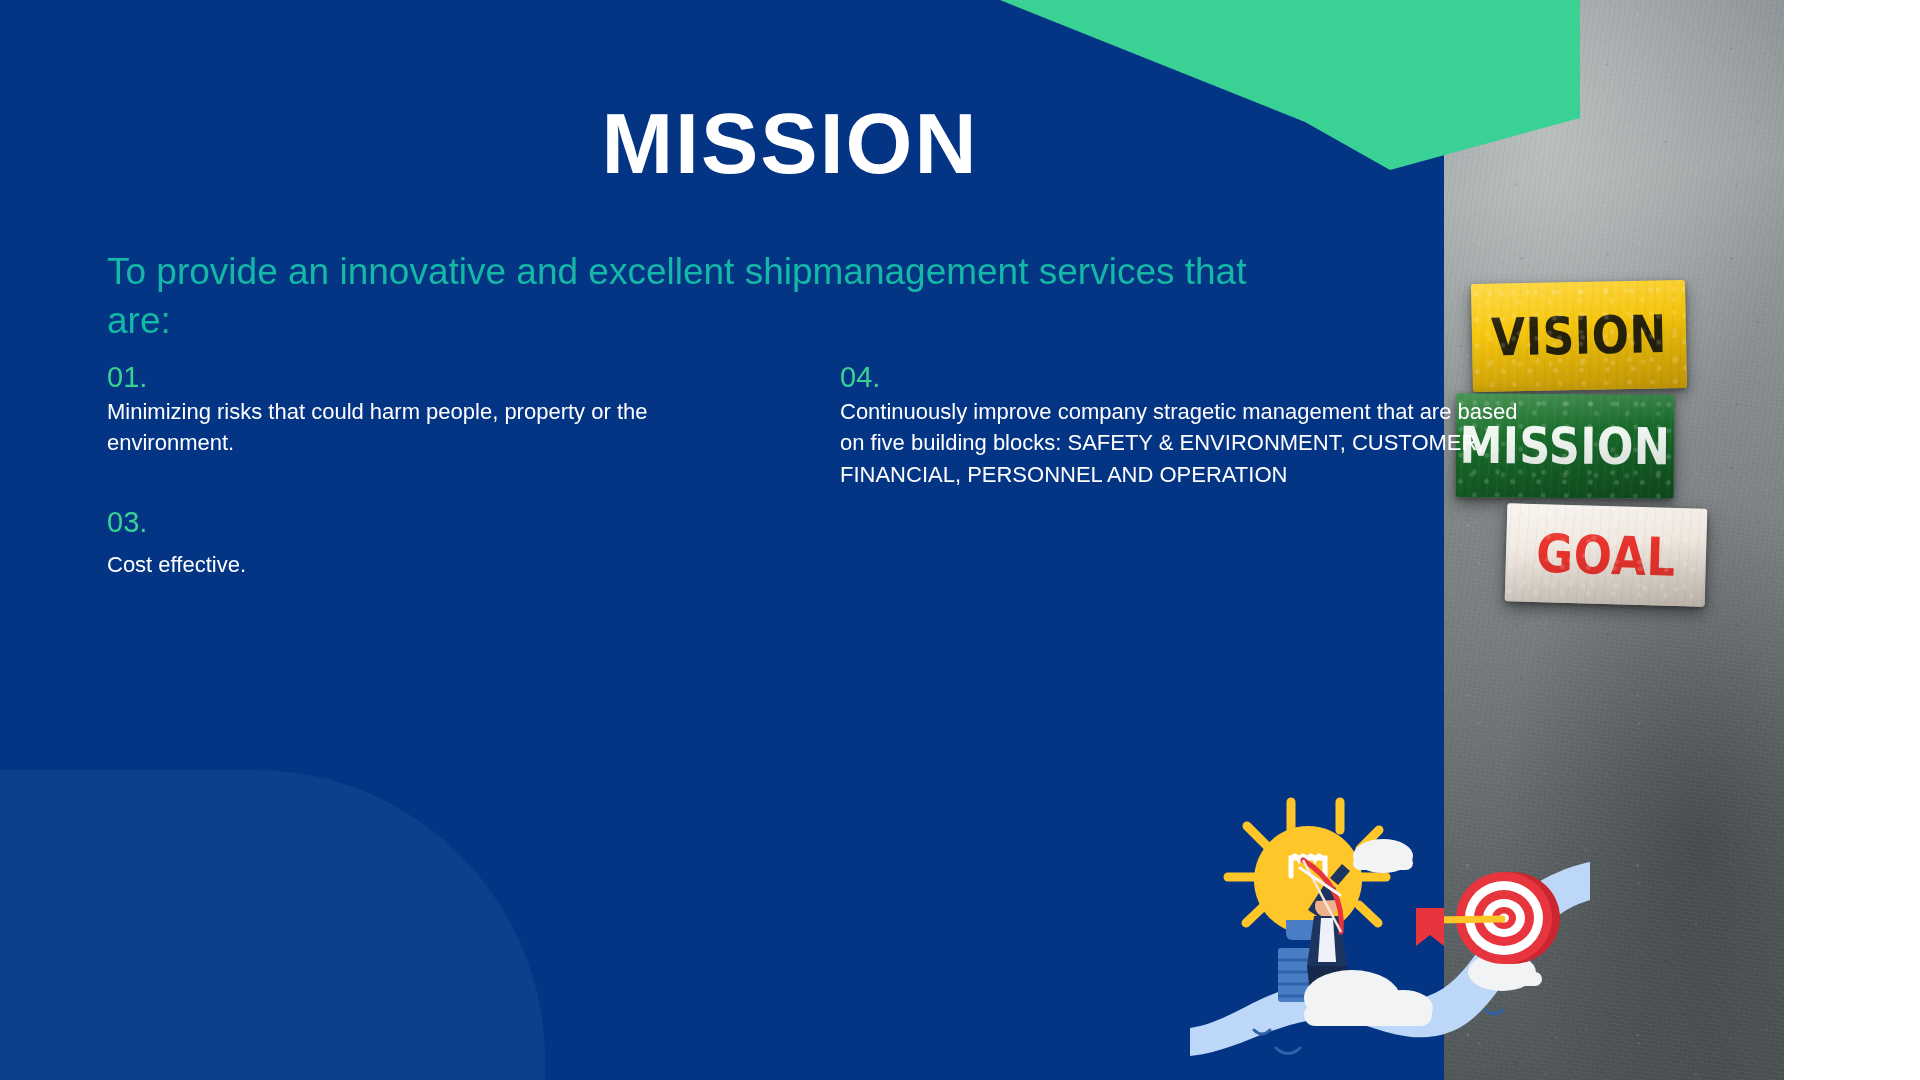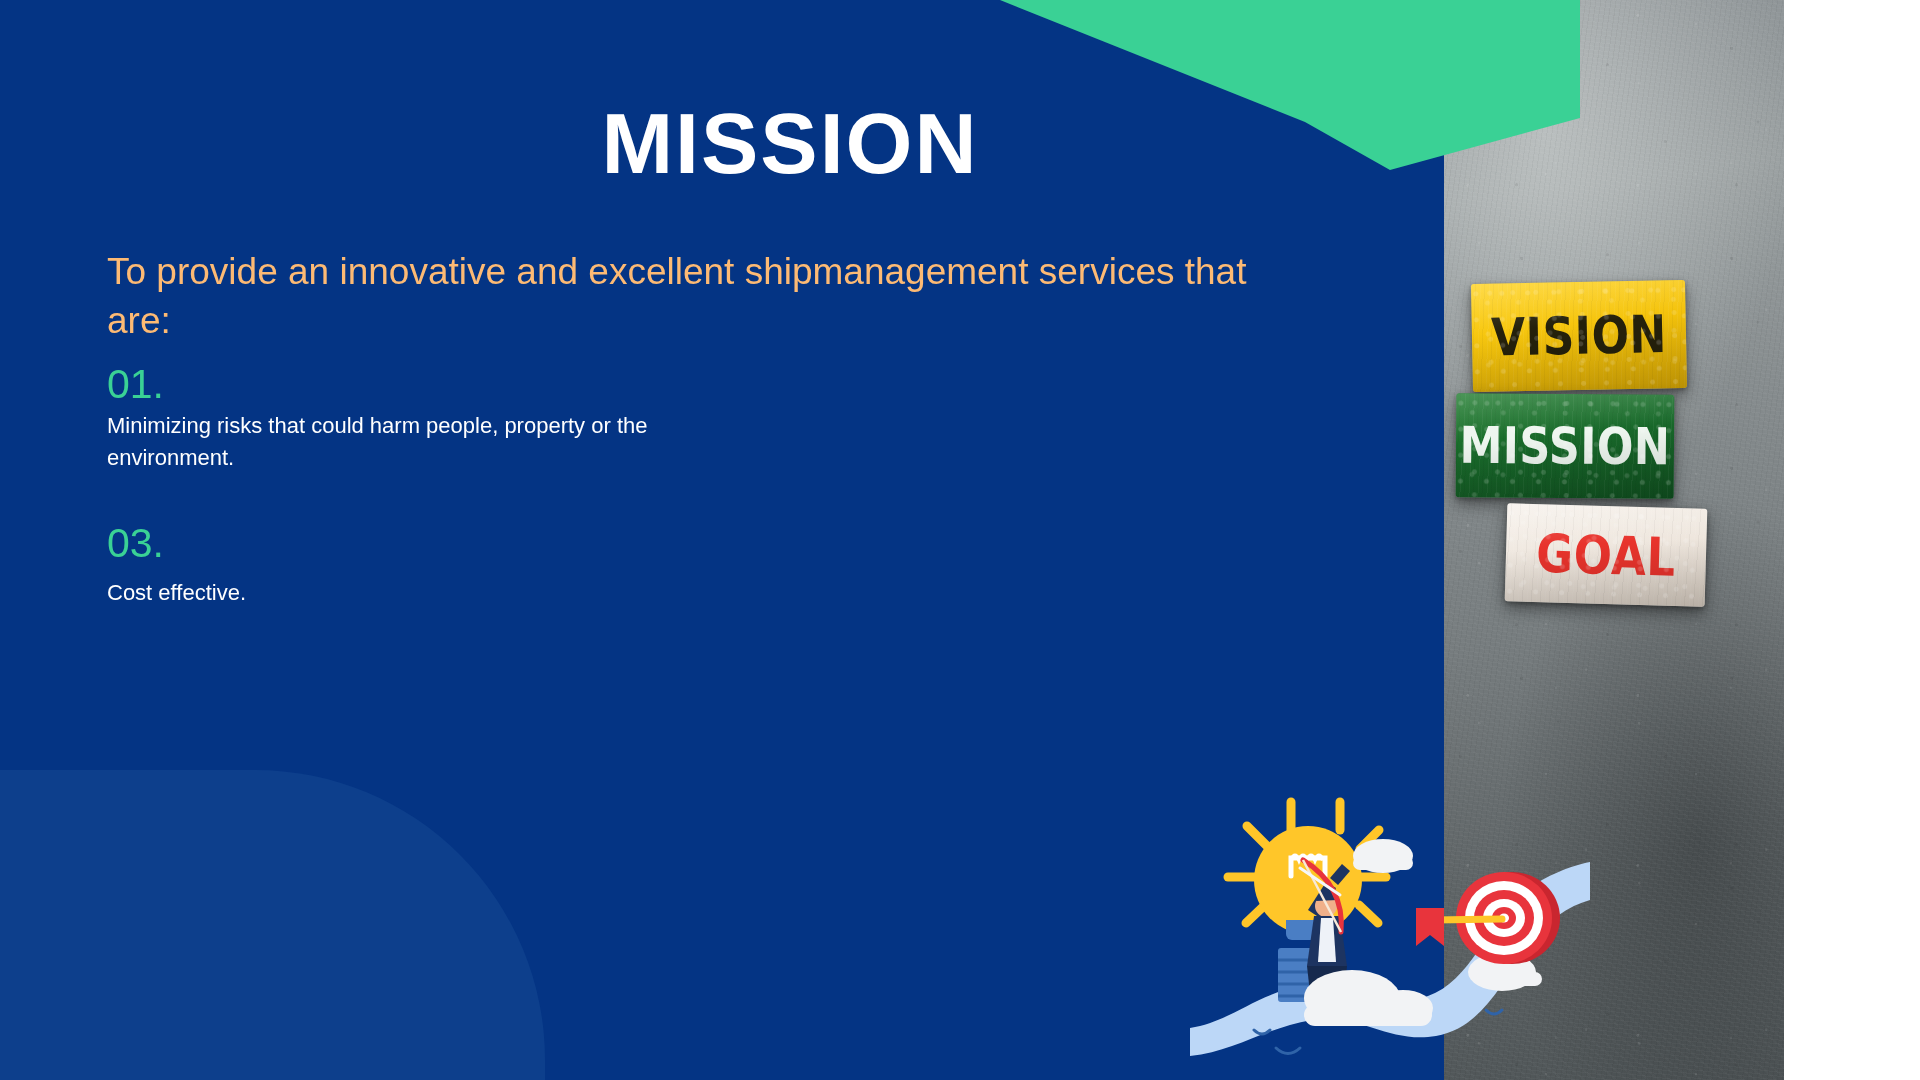--- a/index.html
+++ b/index.html
@@ -166,34 +166,34 @@
     font-weight: 700;
     letter-spacing: 2px;
     line-height: 1;
   }
 
   #intro-text {
     position: absolute;
     left: 107px;
     top: 248px;
     width: 1180px;
-    color: #fdba74;
+    color: #14b8a6;
     font-size: 37px;
     font-weight: 400;
     line-height: 1.32;
   }
 
   .col { position: absolute; }
   #col-left  { left: 107px; top: 360px; width: 640px; }
   #col-right { left: 840px; top: 360px; width: 700px; }
 
   .item { margin-bottom: 26px; }
   .item-num {
     color: #3ad195;
-    font-size: 41px;
+    font-size: 29px;
     font-weight: 400;
     line-height: 1.18;
     margin-bottom: 2px;
   }
   .item-body {
     color: #ffffff;
     font-size: 22px;
     font-weight: 400;
     line-height: 1.42;
   }
@@ -257,20 +257,26 @@
       <div class="item" id="item-01">
         <div class="item-num">01.</div>
         <div class="item-body">Minimizing risks that could harm people, property or the environment.</div>
       </div>
       <div class="item" id="item-03">
         <div class="item-num">03.</div>
         <div class="item-body">Cost effective.</div>
       </div>
     </div>
 
+    <div class="col" id="col-right">
+      <div class="item" id="item-04">
+        <div class="item-num">04.</div>
+        <div class="item-body">Continuously improve company stragetic management that are based on five building blocks: SAFETY &amp; ENVIRONMENT, CUSTOMER, FINANCIAL, PERSONNEL AND OPERATION</div>
+      </div>
+    </div>
 
   </div>
 
   <svg id="hero-illustration" viewBox="0 0 400 320">
 
     <path d="M0,268 C40,262 62,236 110,226 C166,214 196,250 238,236
              C286,220 300,150 352,120 C374,108 390,104 400,102
              L400,140 C378,146 358,160 340,184 C312,222 292,268 246,276
              C198,284 168,252 122,260 C74,268 44,292 0,296 Z" fill="#bcd7f7"></path>
 

